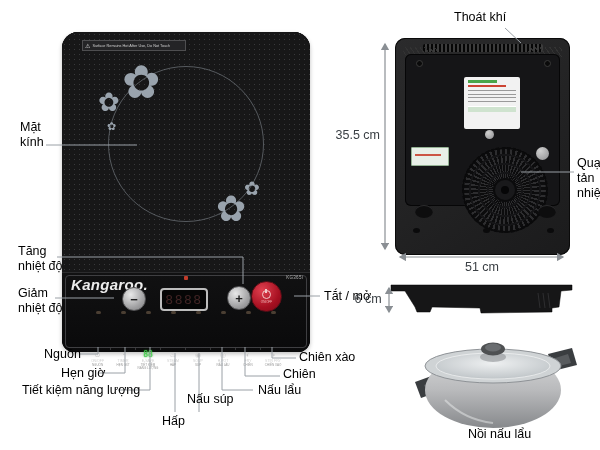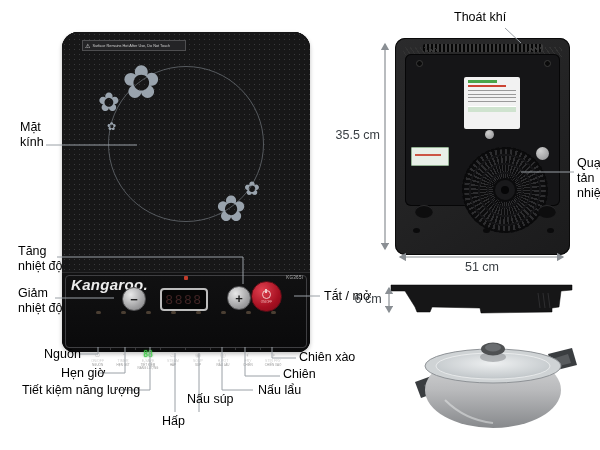--- a/index.html
+++ b/index.html
@@ -284,14 +284,15 @@
   <div class="label" style="left:324px;top:289px;">Tắt / mở</div>
   <div class="label" style="left:454px;top:10px;">Thoát khí</div>
   <div class="label" style="left:577px;top:156px;">Quạt
 tản
 nhiệt</div>
 
   <div class="dim" style="left:334px;top:128px;width:46px;text-align:right;">35.5 cm</div>
   <div class="dim" style="left:451px;top:260px;width:62px;text-align:center;">51 cm</div>
   <div class="dim" style="left:352px;top:292px;width:32px;text-align:center;">6 cm</div>
 
+  <div class="label" style="left:442px;top:427px;width:115px;text-align:center;">Nồi nấu lẩu</div>
 
 </div>
 
 </body></html>

